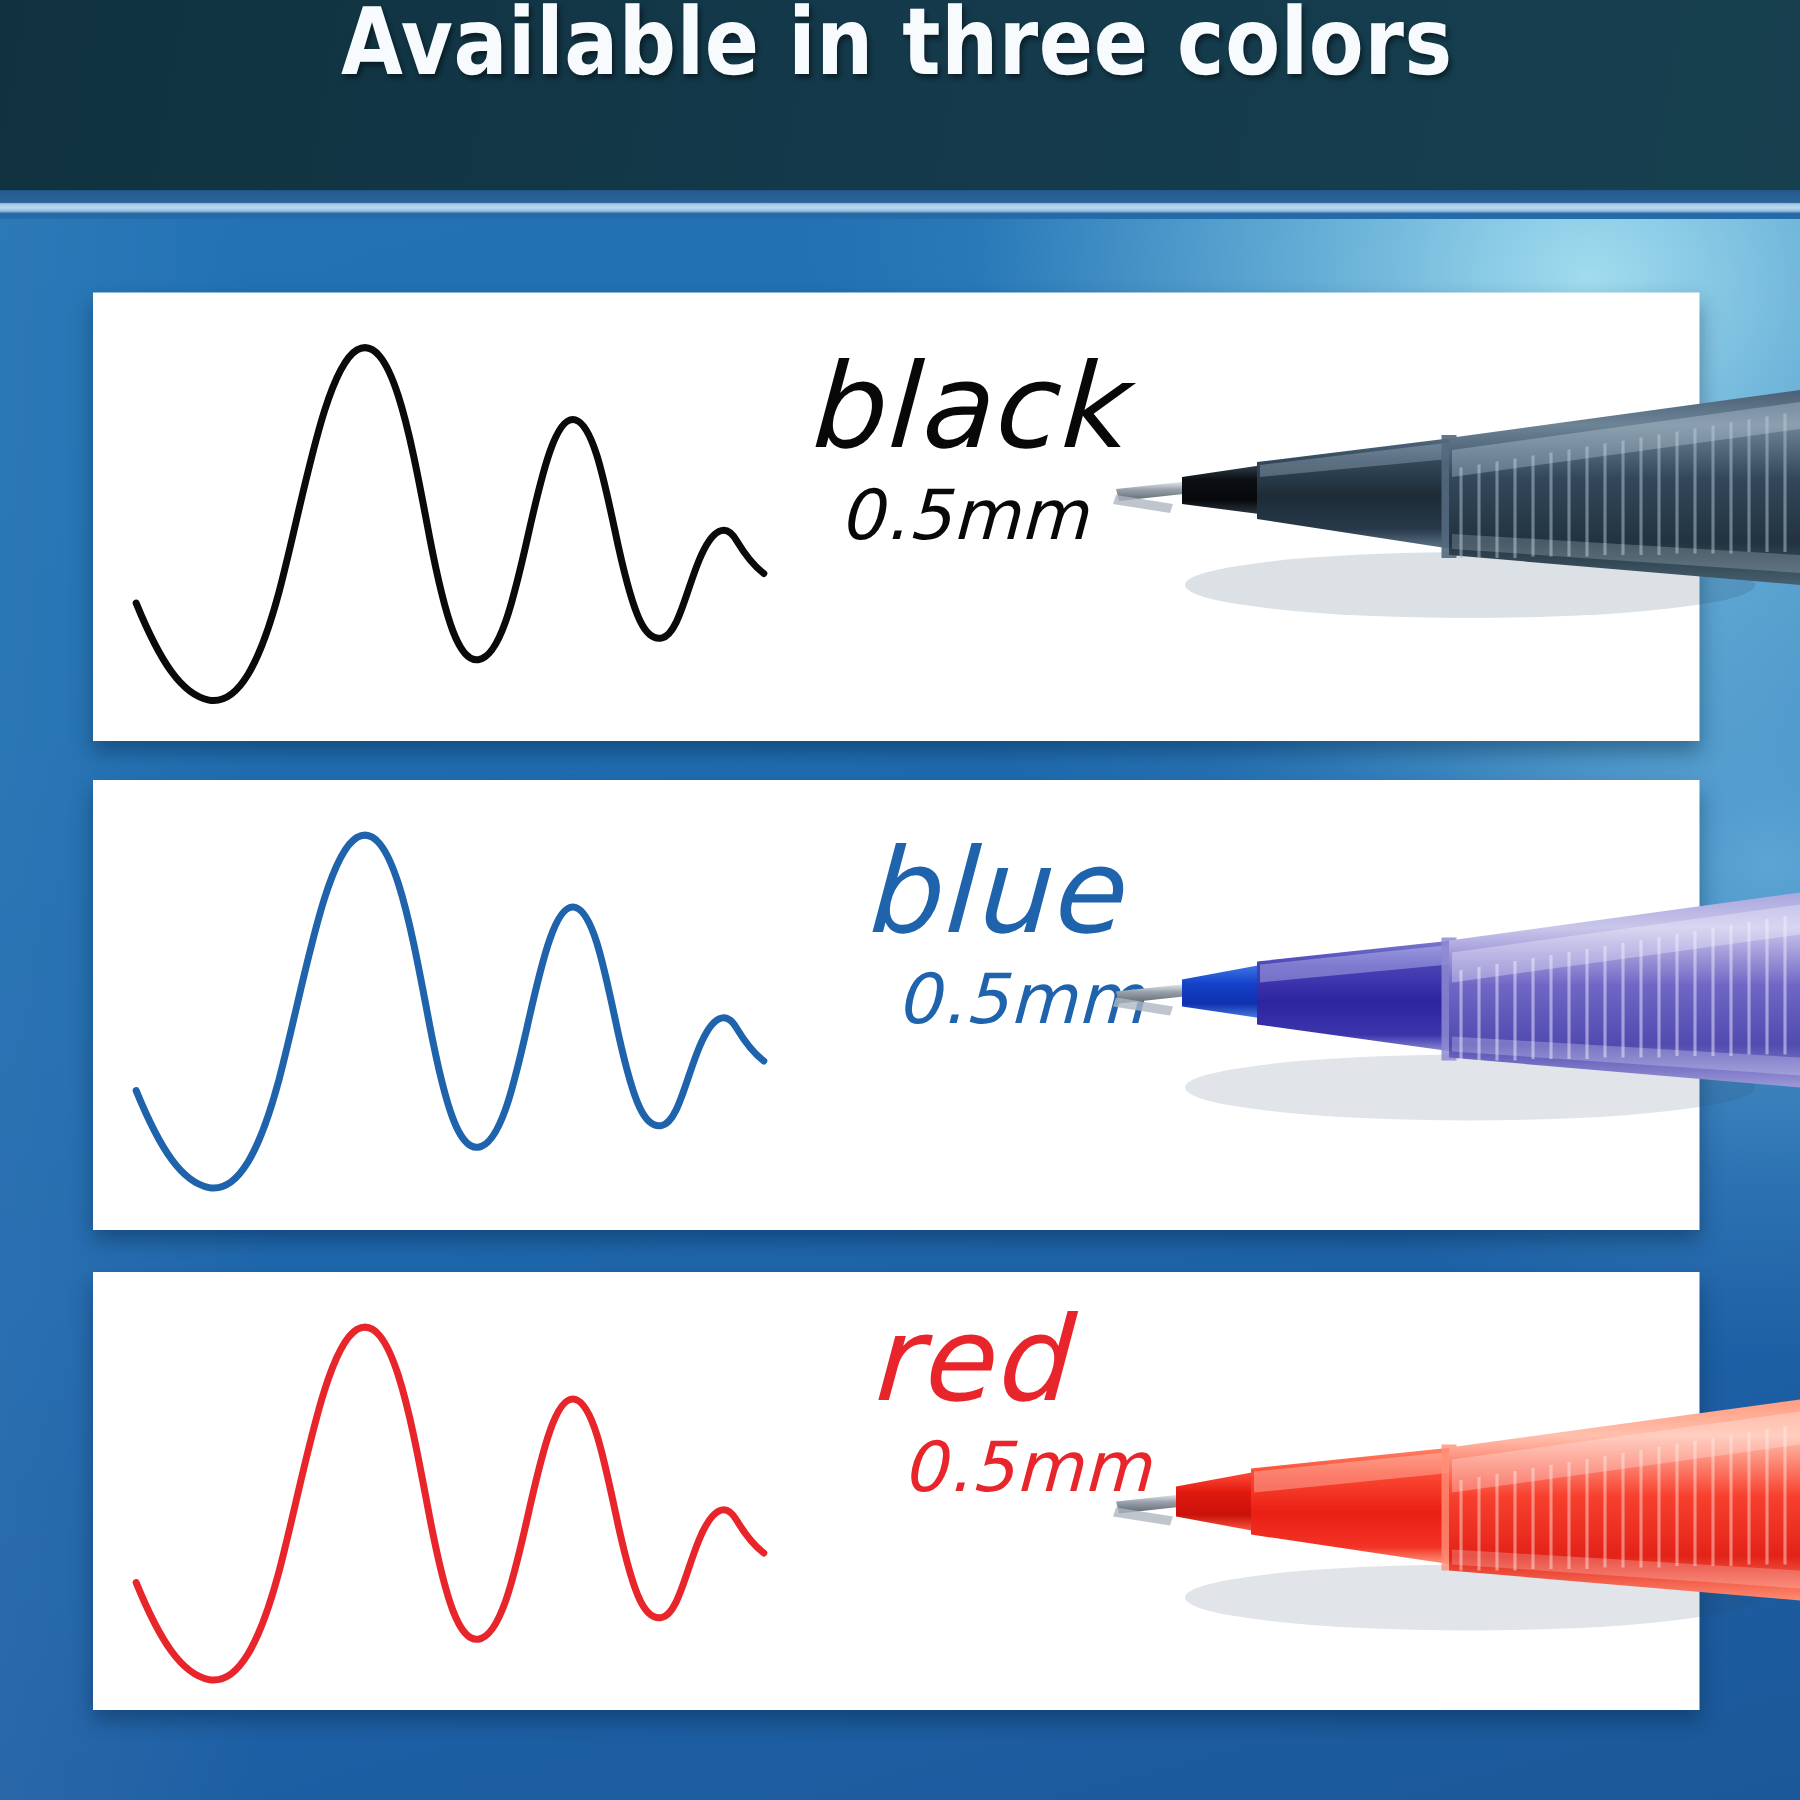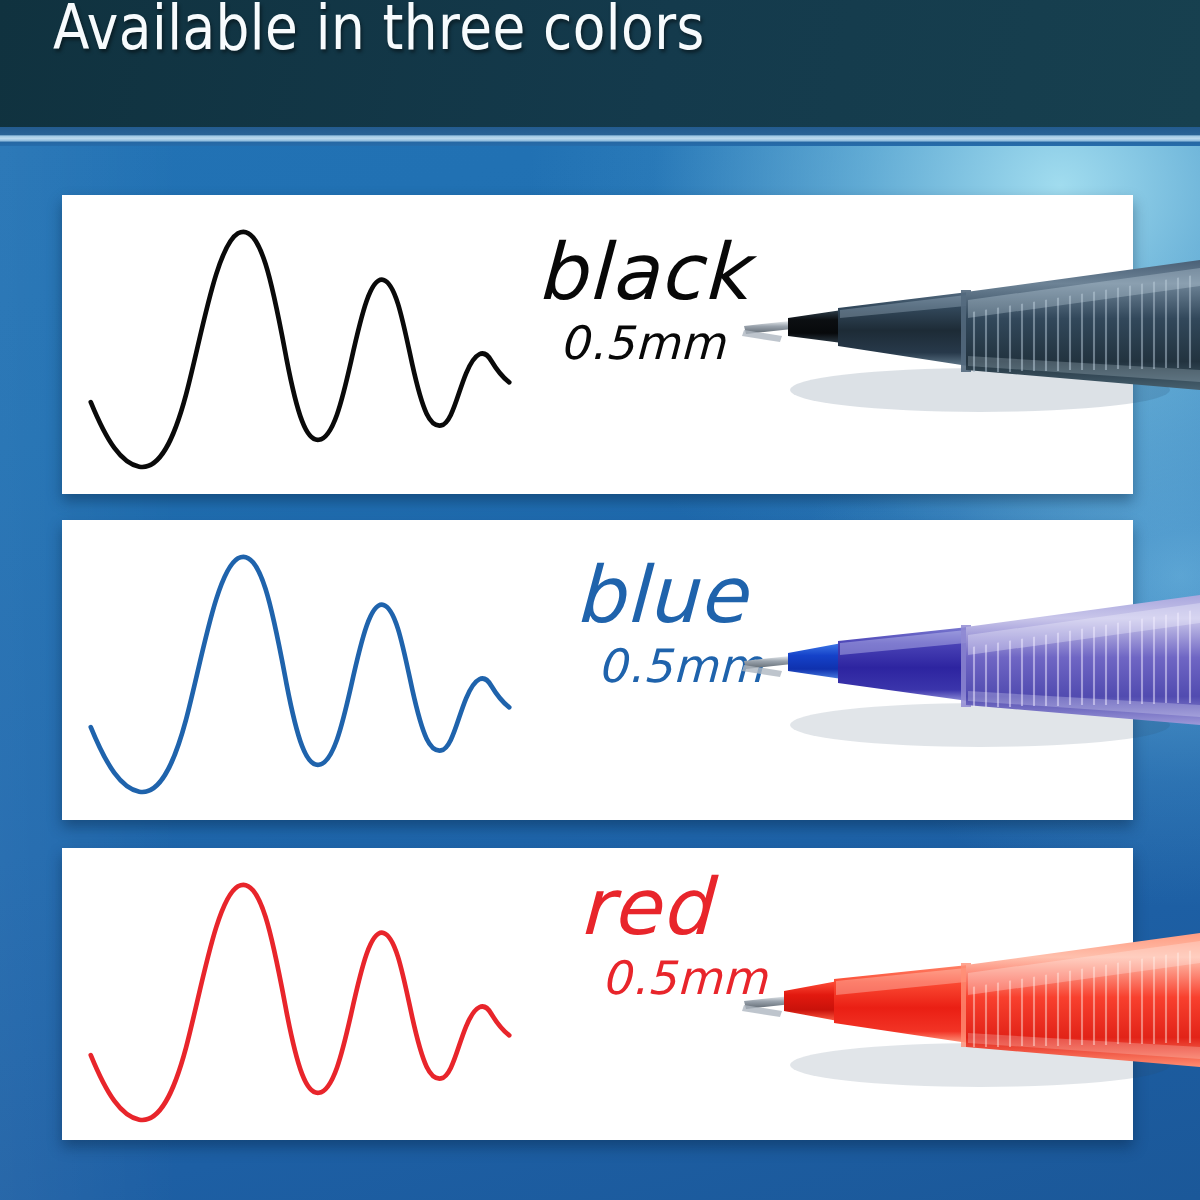--- a/index.html
+++ b/index.html
@@ -24,25 +24,25 @@
     left: 0; top: 0;
     width: 1200px; height: 127px;
     background: linear-gradient(100deg, #10323f 0%, #143a4c 55%, #17404f 100%);
     overflow: hidden;
   }
   #header-title {
     position: absolute;
     left: 0; right: 4px;
     top: 50%;
     transform: translateY(-50%);
-    text-align: left;
+    text-align: center;
     color: #f7fbfd;
     font-family: "DejaVu Sans", sans-serif;
     font-size: 62px;
-    font-weight: 400;
+    font-weight: 700;
     letter-spacing: 0.5px;
     transform-origin: center;
     white-space: nowrap;
     text-shadow: 2px 3px 4px rgba(0,0,0,0.45);
   }
   #header-title span {
     display: inline-block;
     transform: scaleX(0.86) translateY(-50%);
   }
 

